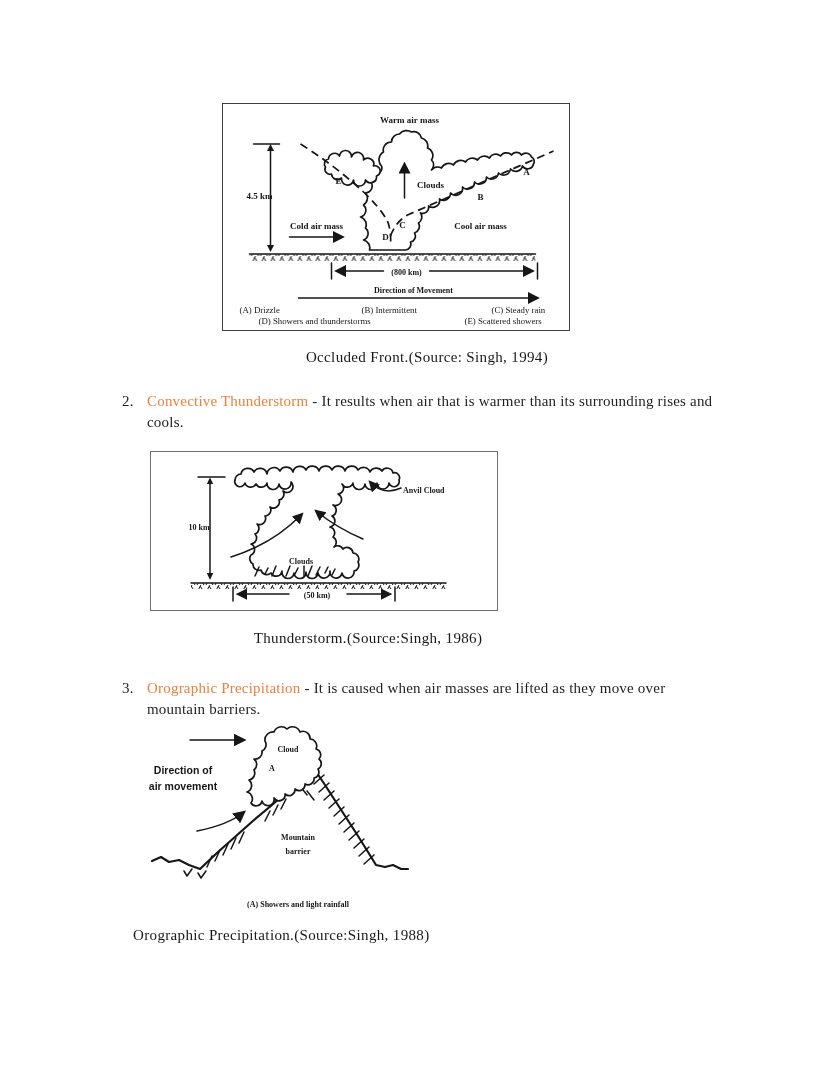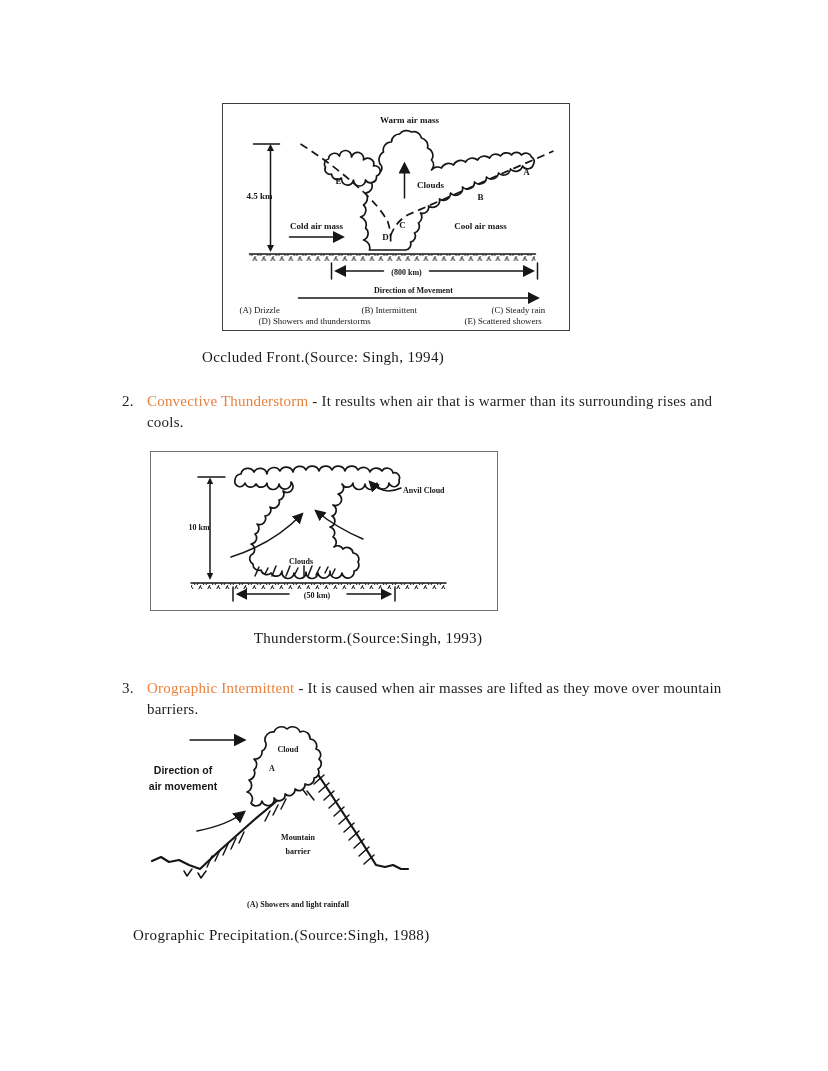--- a/index.html
+++ b/index.html
@@ -8,21 +8,21 @@
     font-family:"Liberation Serif", serif; color:#1f1f1f;
     position:relative; overflow:hidden;
   }
   .page { position:absolute; inset:0; }
   .fig { position:absolute; background:#fff; box-sizing:border-box; }
   .fig svg { display:block; width:100%; height:100%; }
   #fig1 { left:222px; top:103px; width:348px; height:228px; border:1px solid #3f3f3f; }
   #fig2 { left:150px; top:451px; width:348px; height:160px; border:1px solid #6f6f6f; }
   #fig3 { left:130px; top:715px; width:320px; height:200px; }
   .caption { position:absolute; font-size:15px; letter-spacing:0.35px; color:#181818; }
-  #cap1 { left:202px; top:349px; width:390px; }
+  #cap1 { left:232px; top:349px; width:390px; text-align:center; }
   #cap2 { left:208px; top:630px; width:320px; text-align:center; }
   #cap3 { left:133px; top:927px; }
   .item {
     position:absolute; left:122px; width:600px; padding-left:25px;
     box-sizing:border-box; font-size:15px; line-height:21px; letter-spacing:0.2px;
   }
   .item .num { position:absolute; left:0; top:0; }
   .term { color:var(--accent,#E8823E); }
   #item2 { top:391px; }
   #item3 { top:678px; }
@@ -188,24 +188,24 @@
         <line class="ln" x1="196" y1="142" x2="239" y2="142" marker-end="url(#f2a)"></line>
       </g>
 
       <text class="lbl8" x="48" y="78" text-anchor="middle">10 km</text>
       <text class="lbl8" x="252" y="41">Anvil Cloud</text>
       <text class="lbl8" x="150" y="112" text-anchor="middle">Clouds</text>
       <text class="lbl8" x="166" y="146" text-anchor="middle">(50 km)</text>
     </svg>
   </div>
 
-  <div class="caption" id="cap2">Thunderstorm.(Source:Singh, 1993)</div>
+  <div class="caption" id="cap2">Thunderstorm.(Source:Singh, 1986)</div>
 
   <div class="item" id="item3">
-    <span class="num">3.</span><span class="term">Orographic Intermittent</span><span> - </span><span>It is caused when air masses are lifted as they move over mountain barriers.</span>
+    <span class="num">3.</span><span class="term">Orographic Precipitation</span><span> - </span><span>It is caused when air masses are lifted as they move over mountain barriers.</span>
   </div>
 
   <div class="fig" id="fig3">
     <svg viewBox="0 0 320 200">
       <defs>
         <marker id="f3a" viewBox="0 0 10 10" refX="8" refY="5" markerWidth="8.5" markerHeight="8.5" orient="auto">
           <path d="M0,0 L10,5 L0,10 z" fill="#161616"></path>
         </marker>
       </defs>
 

